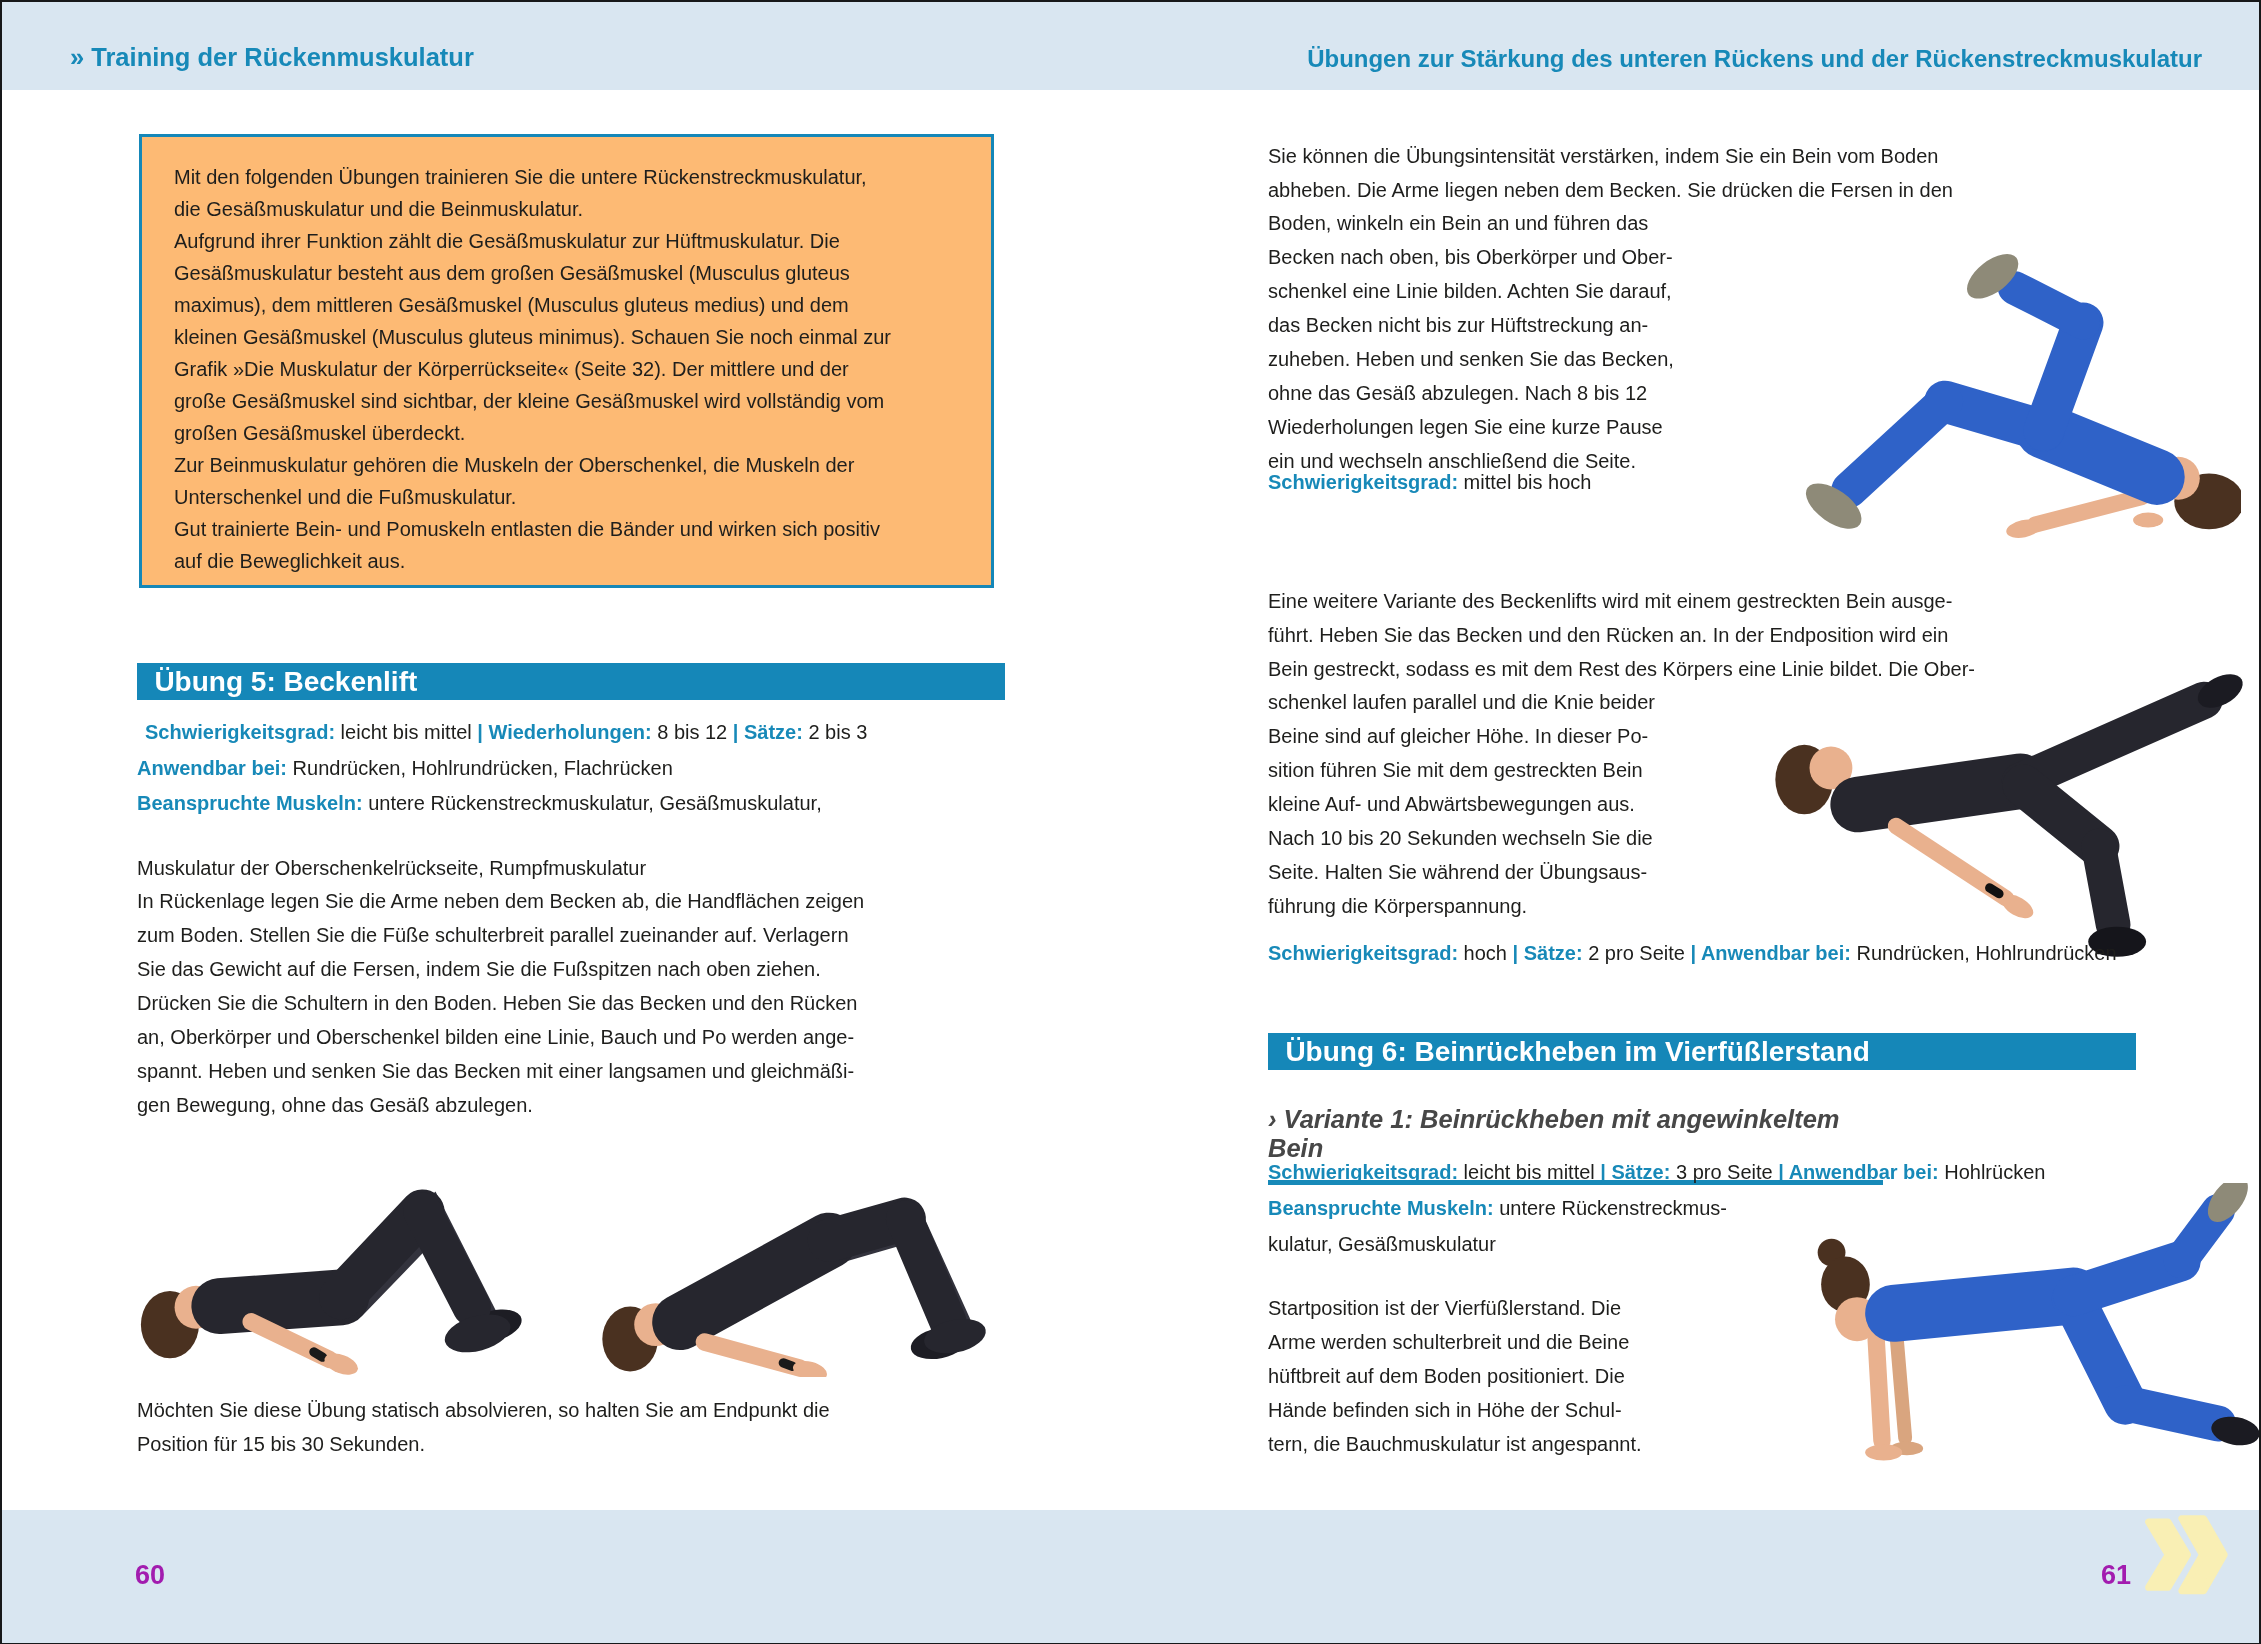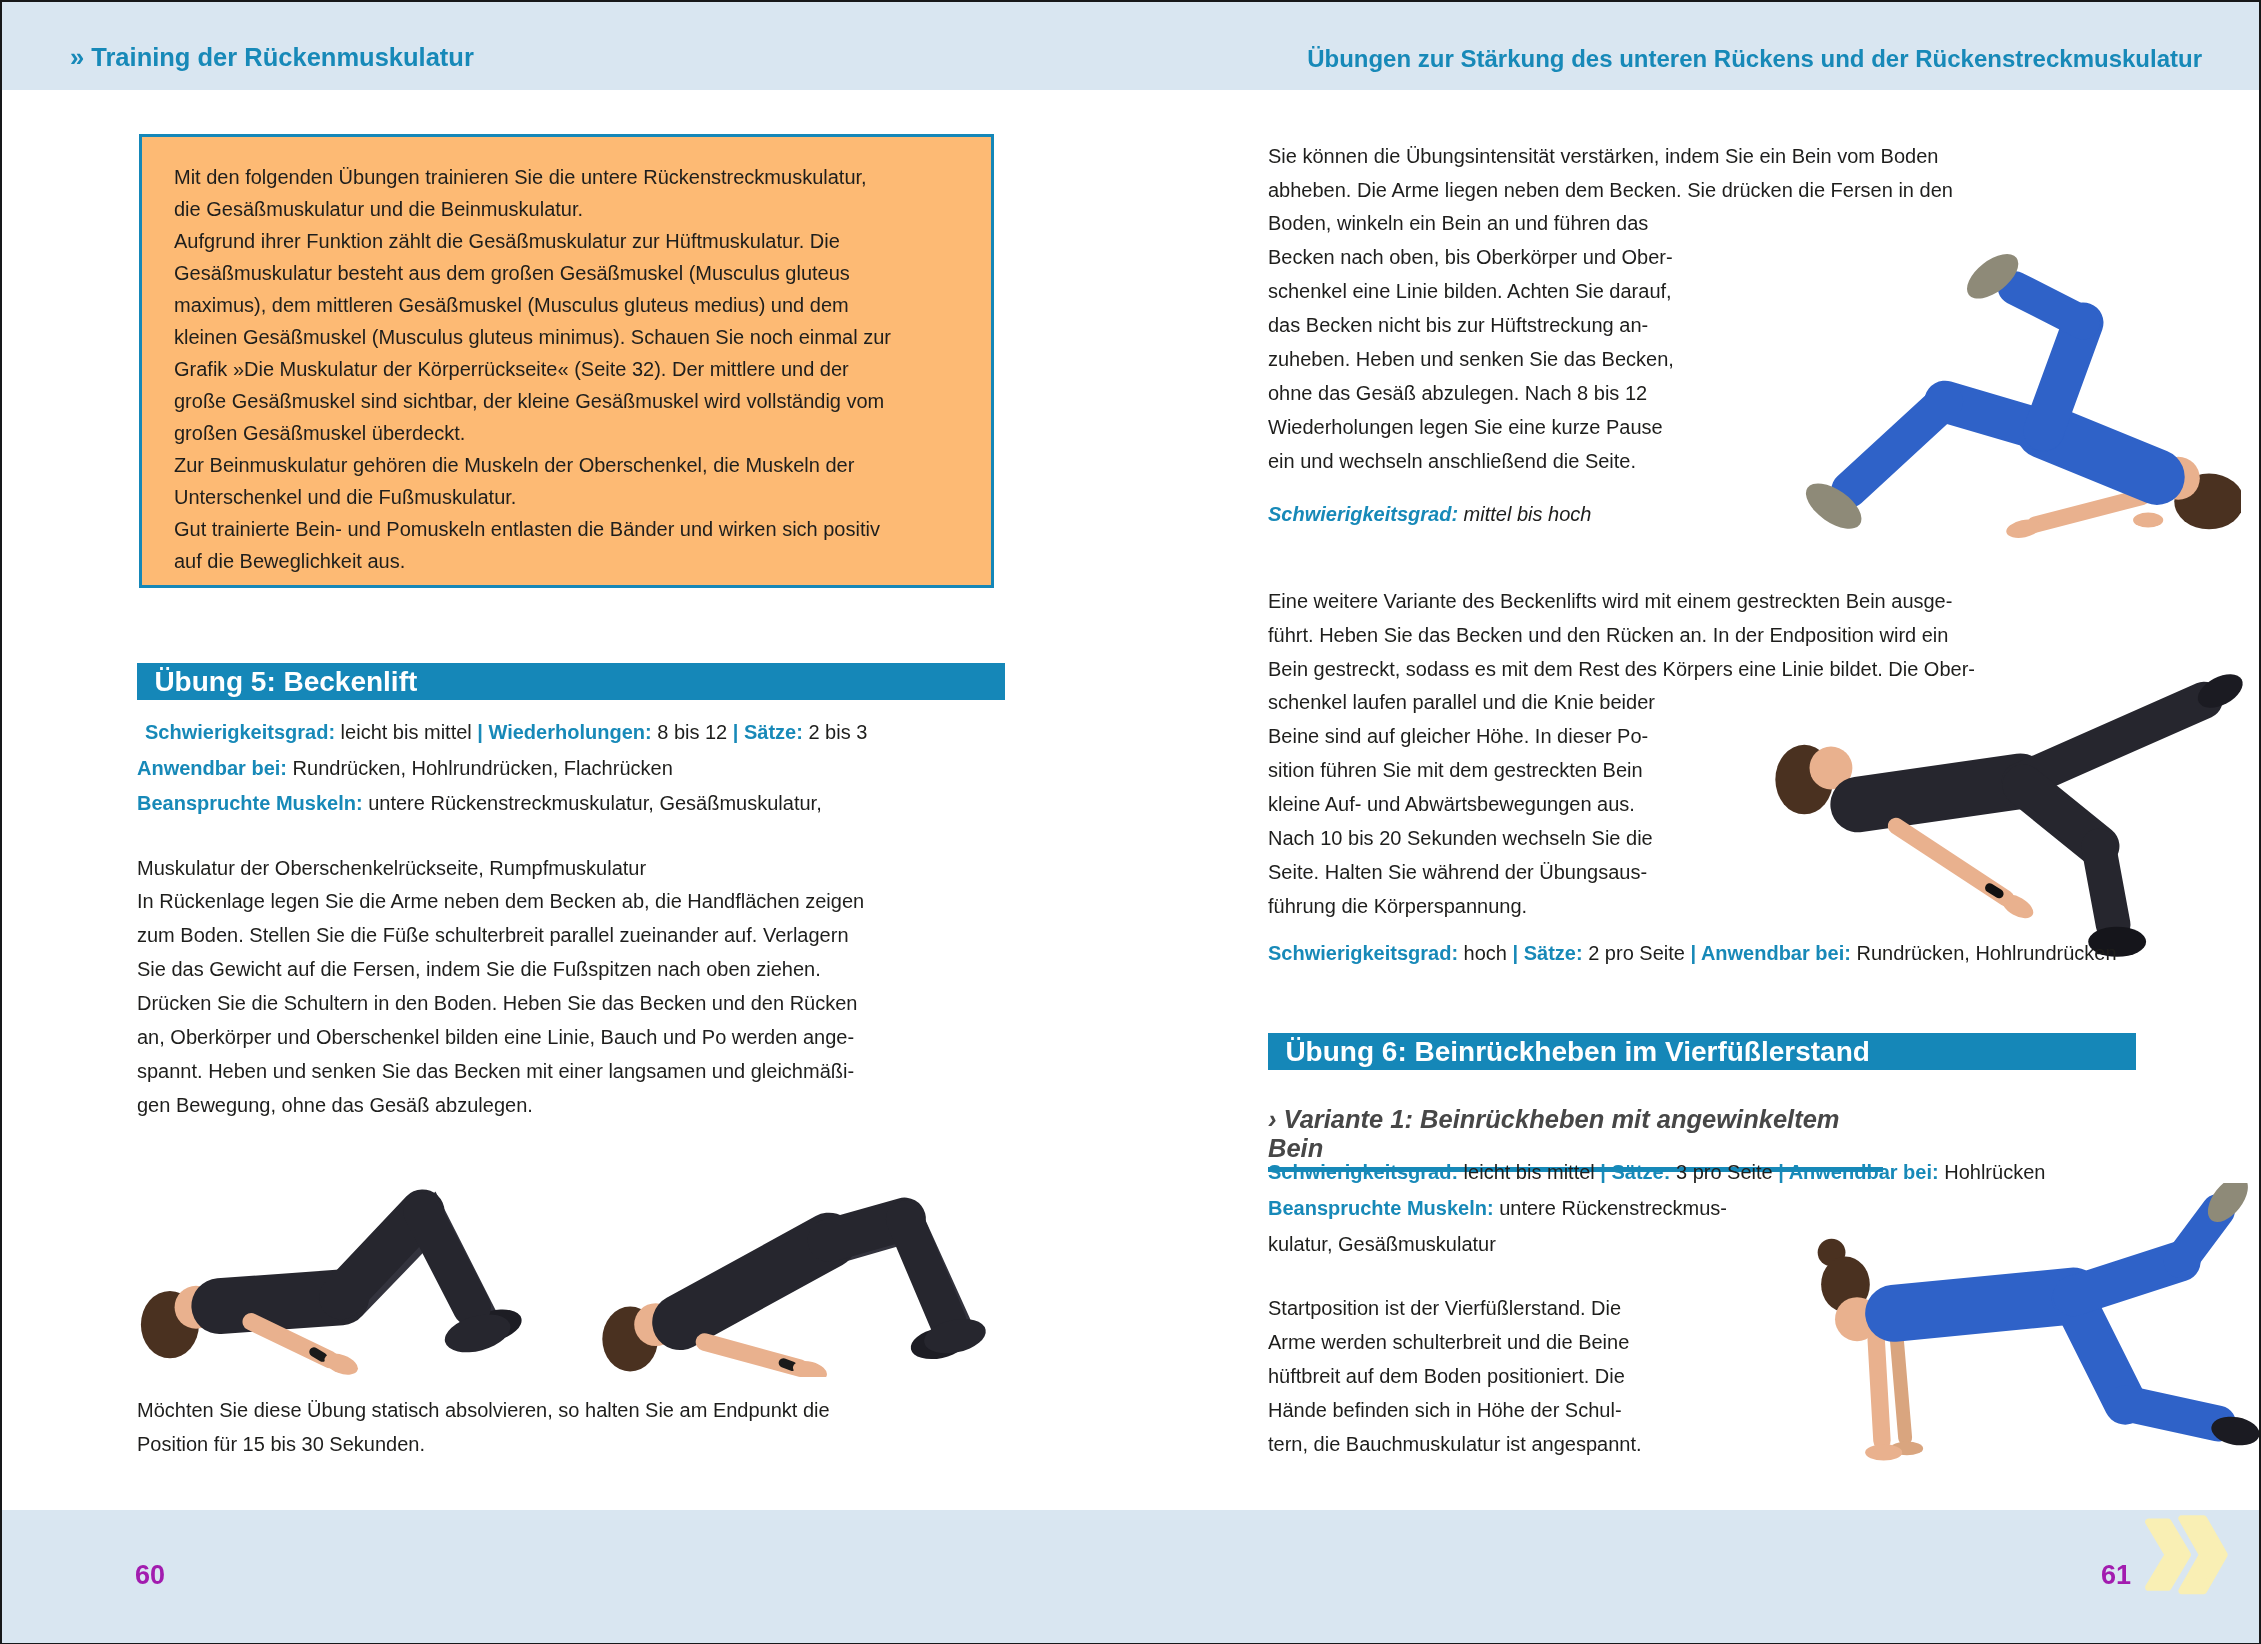--- a/index.html
+++ b/index.html
@@ -26,21 +26,21 @@
   .bar5{left:135px;top:661px;width:868px;}
   .bar6{left:1266px;top:1031px;width:868px;}
   .lines{position:absolute;white-space:pre-line;font-size:20px;line-height:34px;}
   .detail{position:absolute;font-size:20px;line-height:24px;white-space:nowrap;}
   .seg-label{color:#1789b8;font-weight:700;}
   .seg-sep{color:#1789b8;font-weight:700;}
   .seg-value{color:#1e1e1c;}
   .variant-title{
     position:absolute;left:1266px;top:1103px;width:615px;
     font-size:25.5px;font-weight:700;font-style:italic;color:#474747;
-    padding-bottom:4px;border-bottom:5.2px solid #1789b8;
+    padding-bottom:17px;border-bottom:5.2px solid #1789b8;
   }
   .pageno{position:absolute;font-size:27px;font-weight:700;color:#a21caf;}
   .pn-left{left:133px;top:1558px;}
   .pn-right{left:2083px;top:1558px;width:46px;text-align:right;}
   .photo{position:absolute;}
   .photo svg{display:block;width:100%;height:100%;}
   .chevrons{position:absolute;left:2142px;top:1512px;width:86px;height:82px;}
 </style>
 </head>
 <body>
@@ -124,21 +124,21 @@
   <div class="lines" style="left:1266px;top:137px;width:876px;">Sie können die Übungsintensität verstärken, indem Sie ein Bein vom Boden
 abheben. Die Arme liegen neben dem Becken. Sie drücken die Fersen in den</div>
   <div class="lines" style="left:1266px;top:204px;width:522px;">Boden, winkeln ein Bein an und führen das
 Becken nach oben, bis Oberkörper und Ober-
 schenkel eine Linie bilden. Achten Sie darauf,
 das Becken nicht bis zur Hüftstreckung an-
 zuheben. Heben und senken Sie das Becken,
 ohne das Gesäß abzulegen. Nach 8 bis 12
 Wiederholungen legen Sie eine kurze Pause
 ein und wechseln anschließend die Seite.</div>
-  <div class="detail" style="left:1266px;top:500px;font-style:italic;"><span class="seg-label">Schwierigkeitsgrad:</span><span class="seg-value"> mittel bis hoch</span></div>
+  <div class="detail" style="left:1266px;top:468px;"><span class="seg-label">Schwierigkeitsgrad:</span><span class="seg-value"> mittel bis hoch</span></div>
 
   <div class="photo" style="left:1740px;top:244px;width:499px;height:302px;">
     <svg viewBox="0 0 860 520">
       <g stroke-linecap="round" fill="none">
         <ellipse cx="805" cy="440" rx="60" ry="48" fill="#4a3120"></ellipse>
         <circle cx="752" cy="400" r="37" fill="#e9b18e"></circle>
         <ellipse cx="700" cy="472" rx="26" ry="13" fill="#e9b18e"></ellipse>
         <path d="M690 432 L505 480" stroke="#e9b18e" stroke-width="28"></path>
         <ellipse cx="485" cy="487" rx="30" ry="15" fill="#e9b18e" transform="rotate(-12 485 487)"></ellipse>
         <path d="M715 398 L520 318" stroke="#2f62c8" stroke-width="96"></path>

